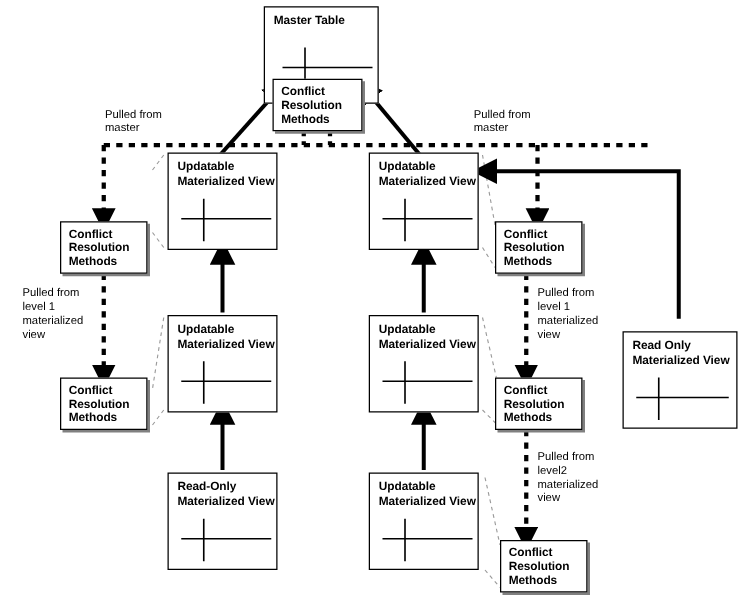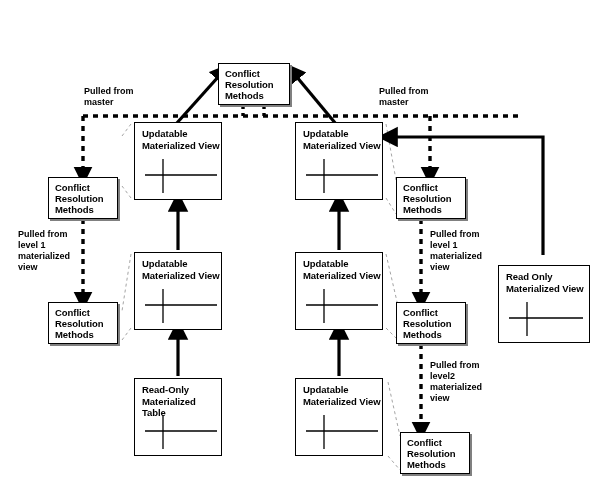--- a/index.html
+++ b/index.html
@@ -47,21 +47,21 @@
   }
   .crm-label {
     left: 6px;
     top: 4px;
     font-weight: bold;
     line-height: 11px;
   }
   .annot {
     position: absolute;
     font-size: 9px;
-    font-weight: bold;
+    font-weight: normal;
     line-height: 11px;
     color: #000000;
     white-space: pre-line;
   }
   .glyph {
     position: absolute;
   }
 </style>
 </head>
 <body>
@@ -115,20 +115,27 @@
       <path d="M430,116 L430,170" marker-end="url(#arrowDash)"></path>
 
       <path d="M83,219 L83,295" marker-end="url(#arrowDash)"></path>
 
       <path d="M421,219 L421,295" marker-end="url(#arrowDash)"></path>
 
       <path d="M421,344 L421,425" marker-end="url(#arrowDash)"></path>
     </g>
   </svg>
 
+  <div class="node-box" style="left:211px; top:5px; width:92px; height:78px;">
+    <div class="node-label table-label">Master Table</div>
+    <svg class="glyph" style="left:0; top:0; width:92px; height:78px;" viewBox="0 0 92 78">
+      <line x1="14" y1="48" x2="86" y2="48" stroke="#000" stroke-width="1.3"></line>
+      <line x1="32" y1="32" x2="32" y2="66" stroke="#000" stroke-width="1.3"></line>
+    </svg>
+  </div>
 
   <div class="node-box shadowed" style="left:218px; top:63px; width:72px; height:42px; z-index:6;">
     <div class="node-label crm-label">Conflict
 Resolution
 Methods</div>
   </div>
 
   <div class="node-box" style="left:134px; top:122px; width:88px; height:78px; z-index:5;">
     <div class="node-label table-label">Updatable
 Materialized View</div>
@@ -154,21 +161,21 @@
   </div>
 
   <div class="node-box shadowed" style="left:48px; top:302px; width:70px; height:42px; z-index:6;">
     <div class="node-label crm-label">Conflict
 Resolution
 Methods</div>
   </div>
 
   <div class="node-box" style="left:134px; top:378px; width:88px; height:78px; z-index:5;">
     <div class="node-label table-label">Read-Only
-Materialized Table</div>
+Materialized View</div>
     <svg class="glyph" style="left:0; top:0; width:88px; height:78px;" viewBox="0 0 88 78">
       <line x1="10" y1="52" x2="82" y2="52" stroke="#000" stroke-width="1.3"></line>
       <line x1="28" y1="36" x2="28" y2="70" stroke="#000" stroke-width="1.3"></line>
     </svg>
   </div>
 
   <div class="node-box" style="left:295px; top:122px; width:88px; height:78px; z-index:5;">
     <div class="node-label table-label">Updatable
 Materialized View</div>
     <svg class="glyph" style="left:0; top:0; width:88px; height:78px;" viewBox="0 0 88 78">

